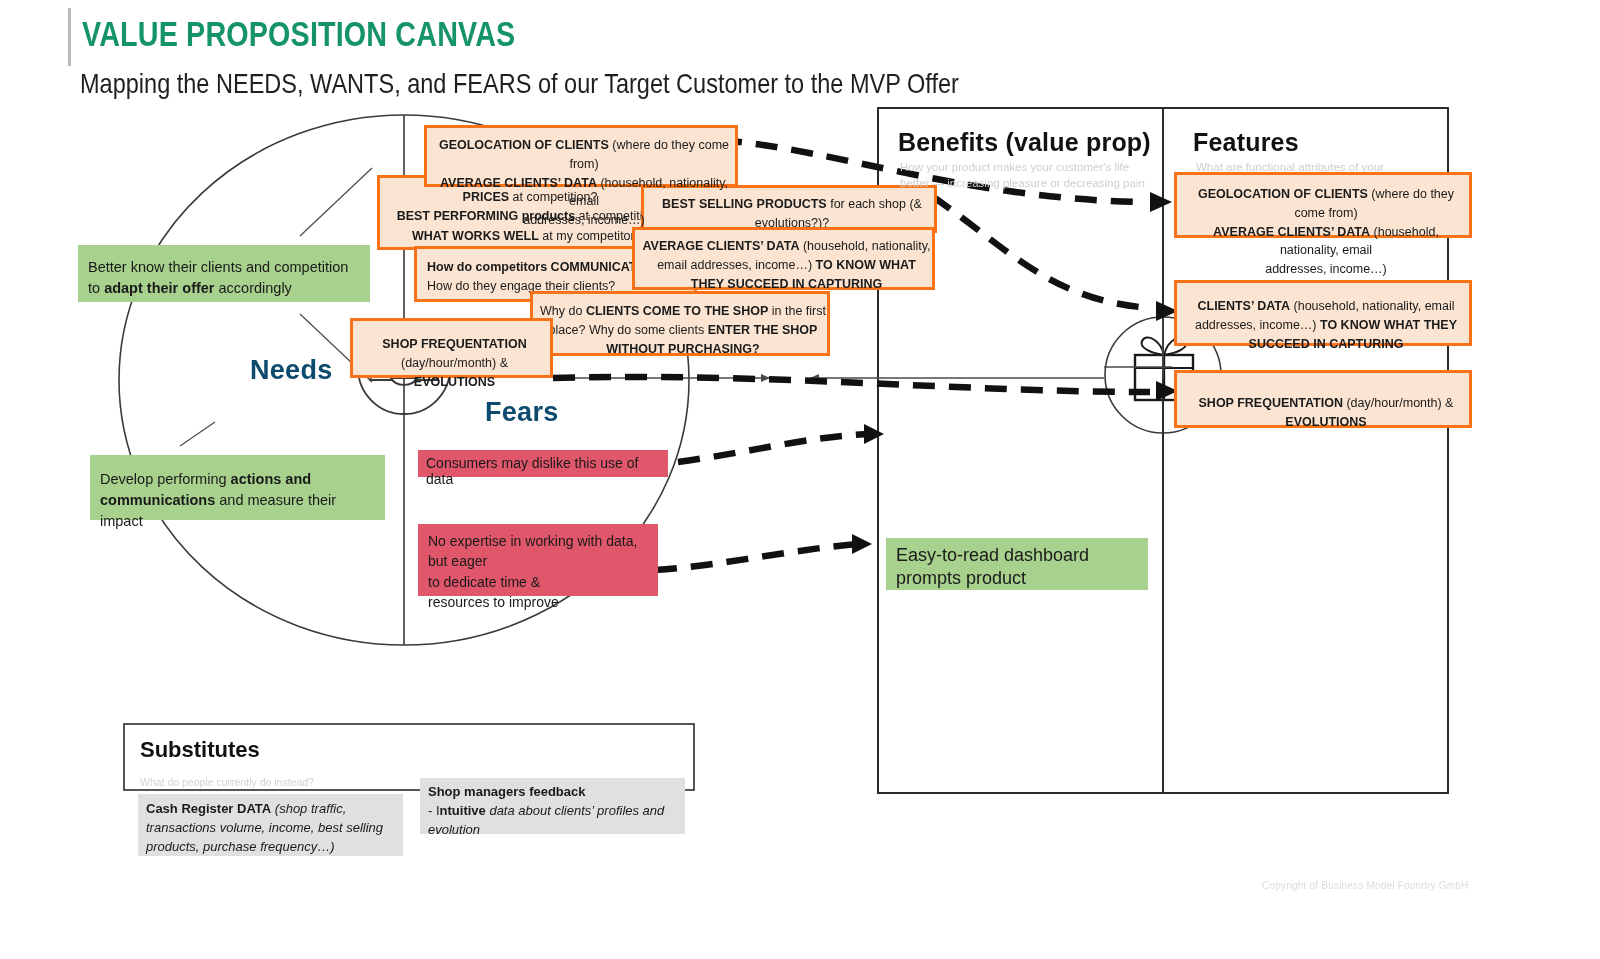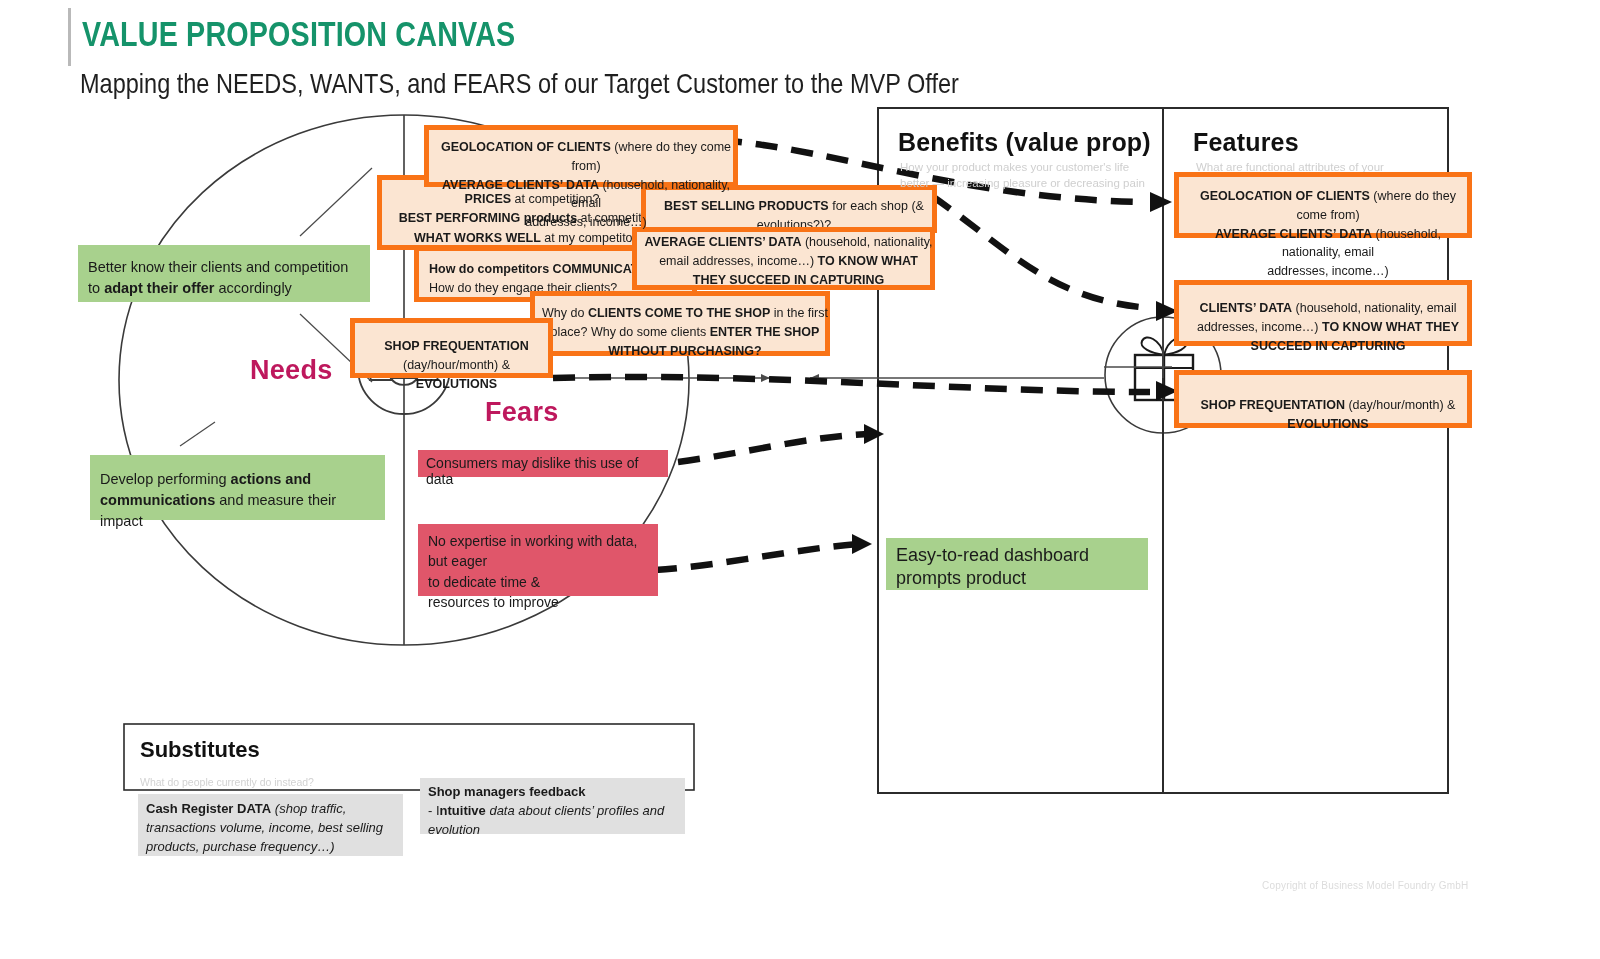--- a/index.html
+++ b/index.html
@@ -11,32 +11,32 @@
   
   .title-rule{position:absolute;left:68px;top:8px;width:3px;height:58px;background:#b9b9b9;}
   .main-title{position:absolute;left:82px;top:14px;font-size:35px;font-weight:bold;
               letter-spacing:.2px;color:#15936a;transform:scaleX(.82);transform-origin:left center;
               white-space:nowrap;}
   .sub-title{position:absolute;left:80px;top:68px;font-size:28px;color:#1f1f1f;
              transform:scaleX(.84);transform-origin:left center;white-space:nowrap;}
 
   
   .box{position:absolute;box-sizing:border-box;}
-  .peach{background:#fbe5d2;border:5px solid #f97316;}
+  .peach{background:#fbe5d2;border:3px solid #f97316;}
   .green{background:#a8d18d;}
   .red{background:#e0566a;}
   .grey{background:#e0e0e0;}
 
   .tx{position:absolute;box-sizing:border-box;}
   .c{text-align:center;}
   .l{text-align:left;}
   b{font-weight:bold;}
   i{font-style:italic;}
 
-  .lbl-needs,.lbl-fears{position:absolute;font-weight:bold;font-size:27px;color:#be185d;
+  .lbl-needs,.lbl-fears{position:absolute;font-weight:bold;font-size:27px;color:#0c4a6e;
           letter-spacing:.3px;}
   .panel-h{position:absolute;font-weight:bold;font-size:25px;color:#111;letter-spacing:.2px;}
   .panel-sub{position:absolute;font-size:11.5px;color:#cfcfcf;line-height:1.35;}
   .sub-h{position:absolute;font-weight:bold;font-size:22px;color:#111;}
   .sub-q{position:absolute;font-size:10.5px;color:#d2d2d2;}
   .copy{position:absolute;font-size:10px;color:#dcdcdc;letter-spacing:.2px;}
 
   svg.ov{position:absolute;left:0;top:0;width:1600px;height:959px;overflow:visible;
          pointer-events:none;}
 </style>
@@ -135,21 +135,21 @@
   </div>
 
   <div class="box peach" style="left:641px;top:185px;width:296px;height:48px;">
     <div class="tx c" style="left:6px;top:7px;width:284px;font-size:12.5px;line-height:1.55;">
       <div><b>BEST SELLING PRODUCTS</b><span> for each shop (&amp; evolutions?)?</span></div>
       <div><b>KEY DIFFERENCES</b><span> between shops?</span></div>
     </div>
   </div>
 
   <div class="box peach" style="left:632px;top:227px;width:303px;height:63px;">
-    <div class="tx c" style="left:6px;top:1px;width:291px;font-size:12.5px;line-height:1.5;">
+    <div class="tx c" style="left:6px;top:7px;width:291px;font-size:12.5px;line-height:1.5;">
       <b>AVERAGE CLIENTS’ DATA</b><span> (household, nationality, email</span>
       <span>addresses, income…) </span><b>TO KNOW WHAT THEY SUCCEED IN</b> <b>CAPTURING</b>
     </div>
   </div>
 
   <div class="box peach" style="left:424px;top:125px;width:314px;height:62px;">
     <div class="tx c" style="left:6px;top:8px;width:302px;font-size:12.5px;line-height:1.5;">
       <div><b>GEOLOCATION OF CLIENTS</b><span> (where do they come from)</span></div>
       <div><b>AVERAGE CLIENTS’ DATA</b><span> (household, nationality, email</span></div>
       <div><span>addresses, income…)</span></div>

